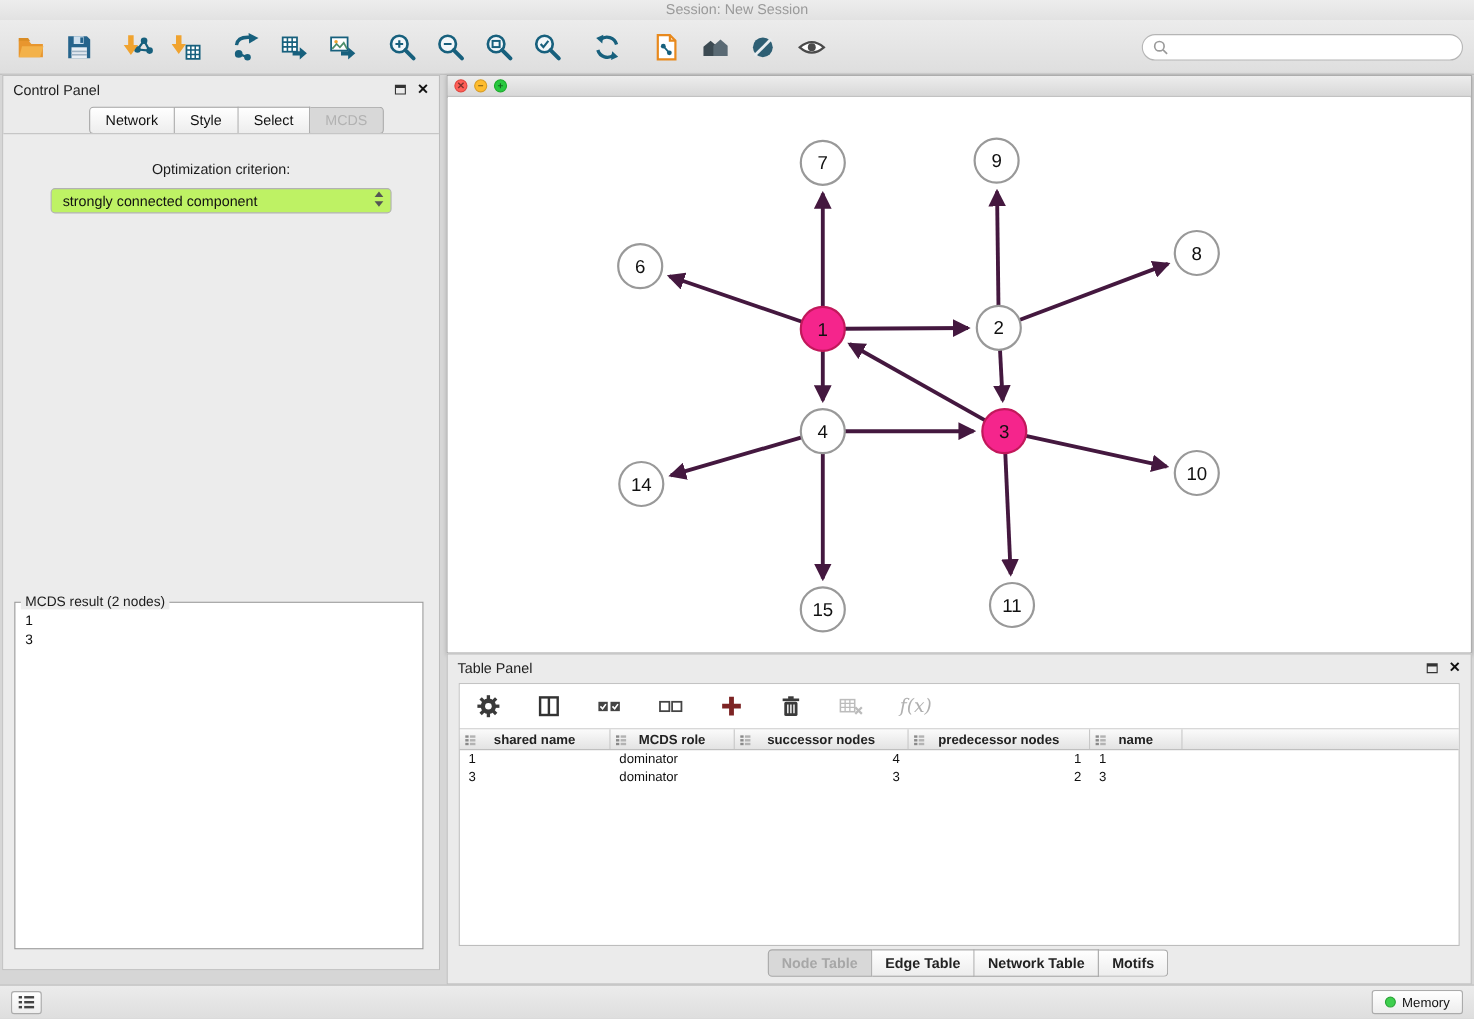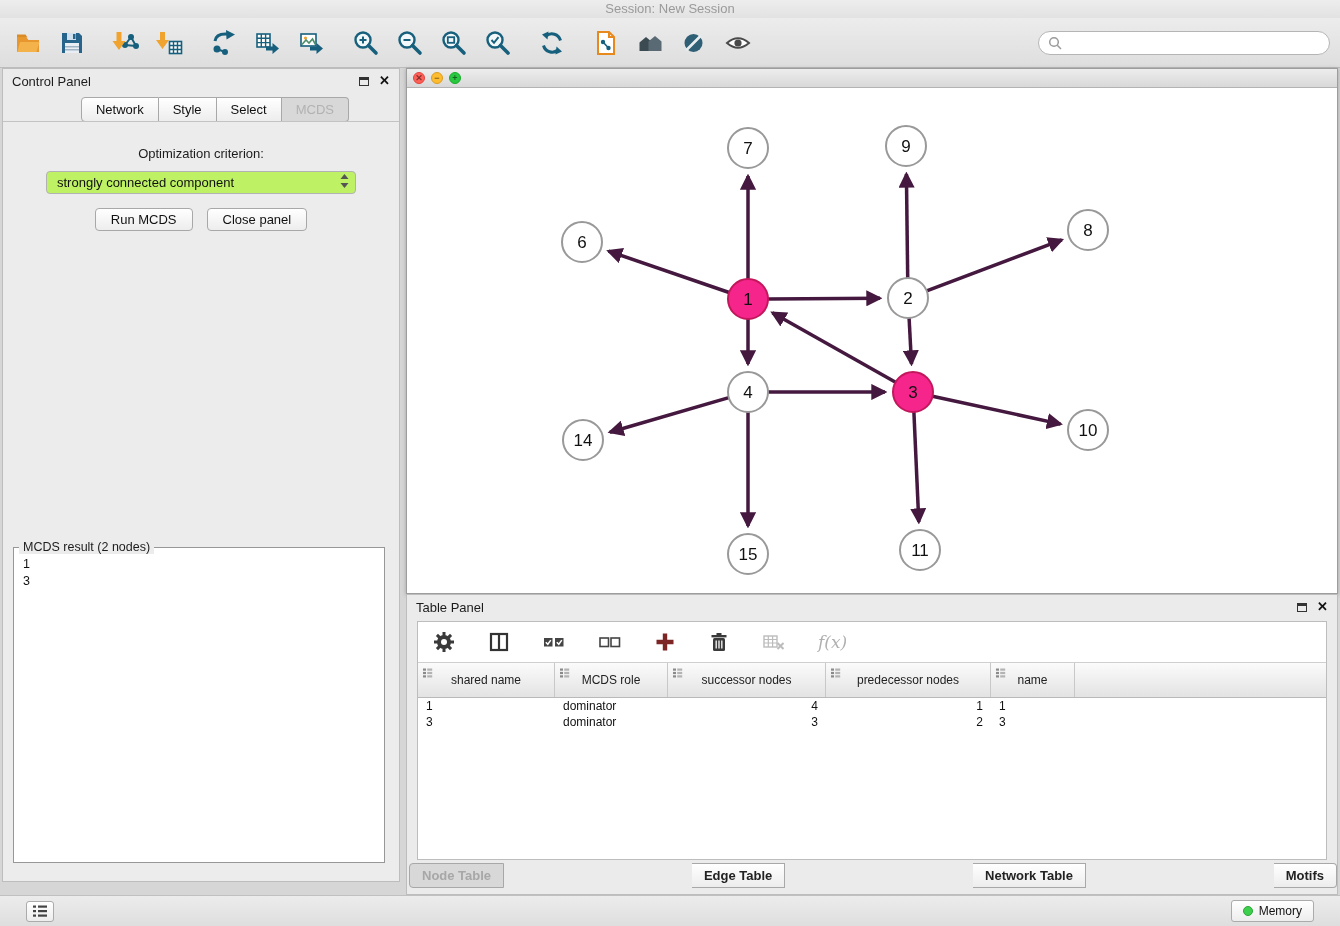--- a/index.html
+++ b/index.html
@@ -101,40 +101,40 @@
     position:absolute; left:406px; top:594px; right:2px; bottom:31px;
     background:#ebebeb; border:1px solid #bdbdbd;
   }
   .tp-inner {
     position:absolute; left:10px; right:10px; top:26px; bottom:34px;
     background:#fff; border:1px solid #bdbdbd;
   }
   .tp-toolbar { height:40px; display:flex; align-items:center; gap:32px; padding:0 14px; background:#fff; }
   .tp-tool { display:flex; align-items:center; justify-content:center; }
   .fx-label { font-family:"DejaVu Serif", serif; font-style:italic; font-size:17px; color:#b0b0b0; }
-  .tp-head { display:flex; height:36px; background:linear-gradient(#fbfbfb,#e3e3e3); border-top:1px solid #cfcfcf; border-bottom:1px solid #b9b9b9; }
+  .tp-head { display:flex; height:20px; background:linear-gradient(#fbfbfb,#e3e3e3); border-top:1px solid #cfcfcf; border-bottom:1px solid #b9b9b9;font-weight:bold; }
   .tp-col { position:relative; display:flex; align-items:center; justify-content:center; border-right:1px solid #c8c8c8; font-size:12px; color:#222; }
   .sort-ic { position:absolute; left:4px; top:4px; }
   .tp-row { display:flex; height:16px; align-items:center; font-size:12px; color:#111; }
   .tp-cell { padding:0 8px; overflow:hidden; white-space:nowrap; }
-  .tp-tabs { position:absolute; bottom:6px; left:2px; right:0; display:flex; justify-content:space-between; }
+  .tp-tabs { position:absolute; bottom:6px; left:16px; right:0; display:flex; justify-content:center; }
   .tp-tab {
     padding:4px 12px; font-size:13px; font-weight:bold; color:#222;
     background:linear-gradient(#ffffff,#ededed);
     border:1px solid #a8a8a8; border-left:none;
   }
   .tp-tab:first-child { border-left:1px solid #a8a8a8; border-radius:4px 0 0 4px; }
   .tp-tab:last-child { border-radius:0 4px 4px 0; }
   .tp-tab.active { background:#d8d8d8; color:#a7a7a7; }
 
   
   .statusbar {
     position:absolute; left:0; right:0; bottom:0; height:31px;
     background:linear-gradient(#ececec,#dedede); border-top:1px solid #c0c0c0;
-    display:flex; align-items:center; padding:0 26px;
+    display:flex; align-items:center; padding:0 10px;
   }
   .list-btn {
     width:28px; height:21px; border:1px solid #ababab; border-radius:3px;
     background:linear-gradient(#ffffff,#ededed);
     display:flex; align-items:center; justify-content:center;
   }
   .memory-btn {
     margin-left:auto; height:22px; padding:0 11px;
     border:1px solid #ababab; border-radius:3px;
     background:linear-gradient(#ffffff,#ededed);
@@ -313,24 +313,20 @@
   <div class="cp-body">
     <div class="opt-label">Optimization criterion:</div>
     <div class="opt-select">
       <span>strongly connected component</span>
       <span class="select-arrows">
         <svg width="11" height="16" viewBox="0 0 11 16">
           <path d="M5.5 1 L9.5 6 H1.5 z" fill="#555"></path>
           <path d="M5.5 15 L1.5 10 H9.5 z" fill="#555"></path>
         </svg>
       </span>
-    </div>
-    <div class="btn-row">
-      <div class="push-btn">Run MCDS</div>
-      <div class="push-btn">Close panel</div>
     </div>
     <div class="result-box">
       <div class="result-title">MCDS result (2 nodes)</div>
       <div class="result-list">
           <div>1</div>
           <div>3</div>
         </div>
     </div>
   </div>
 </div>

